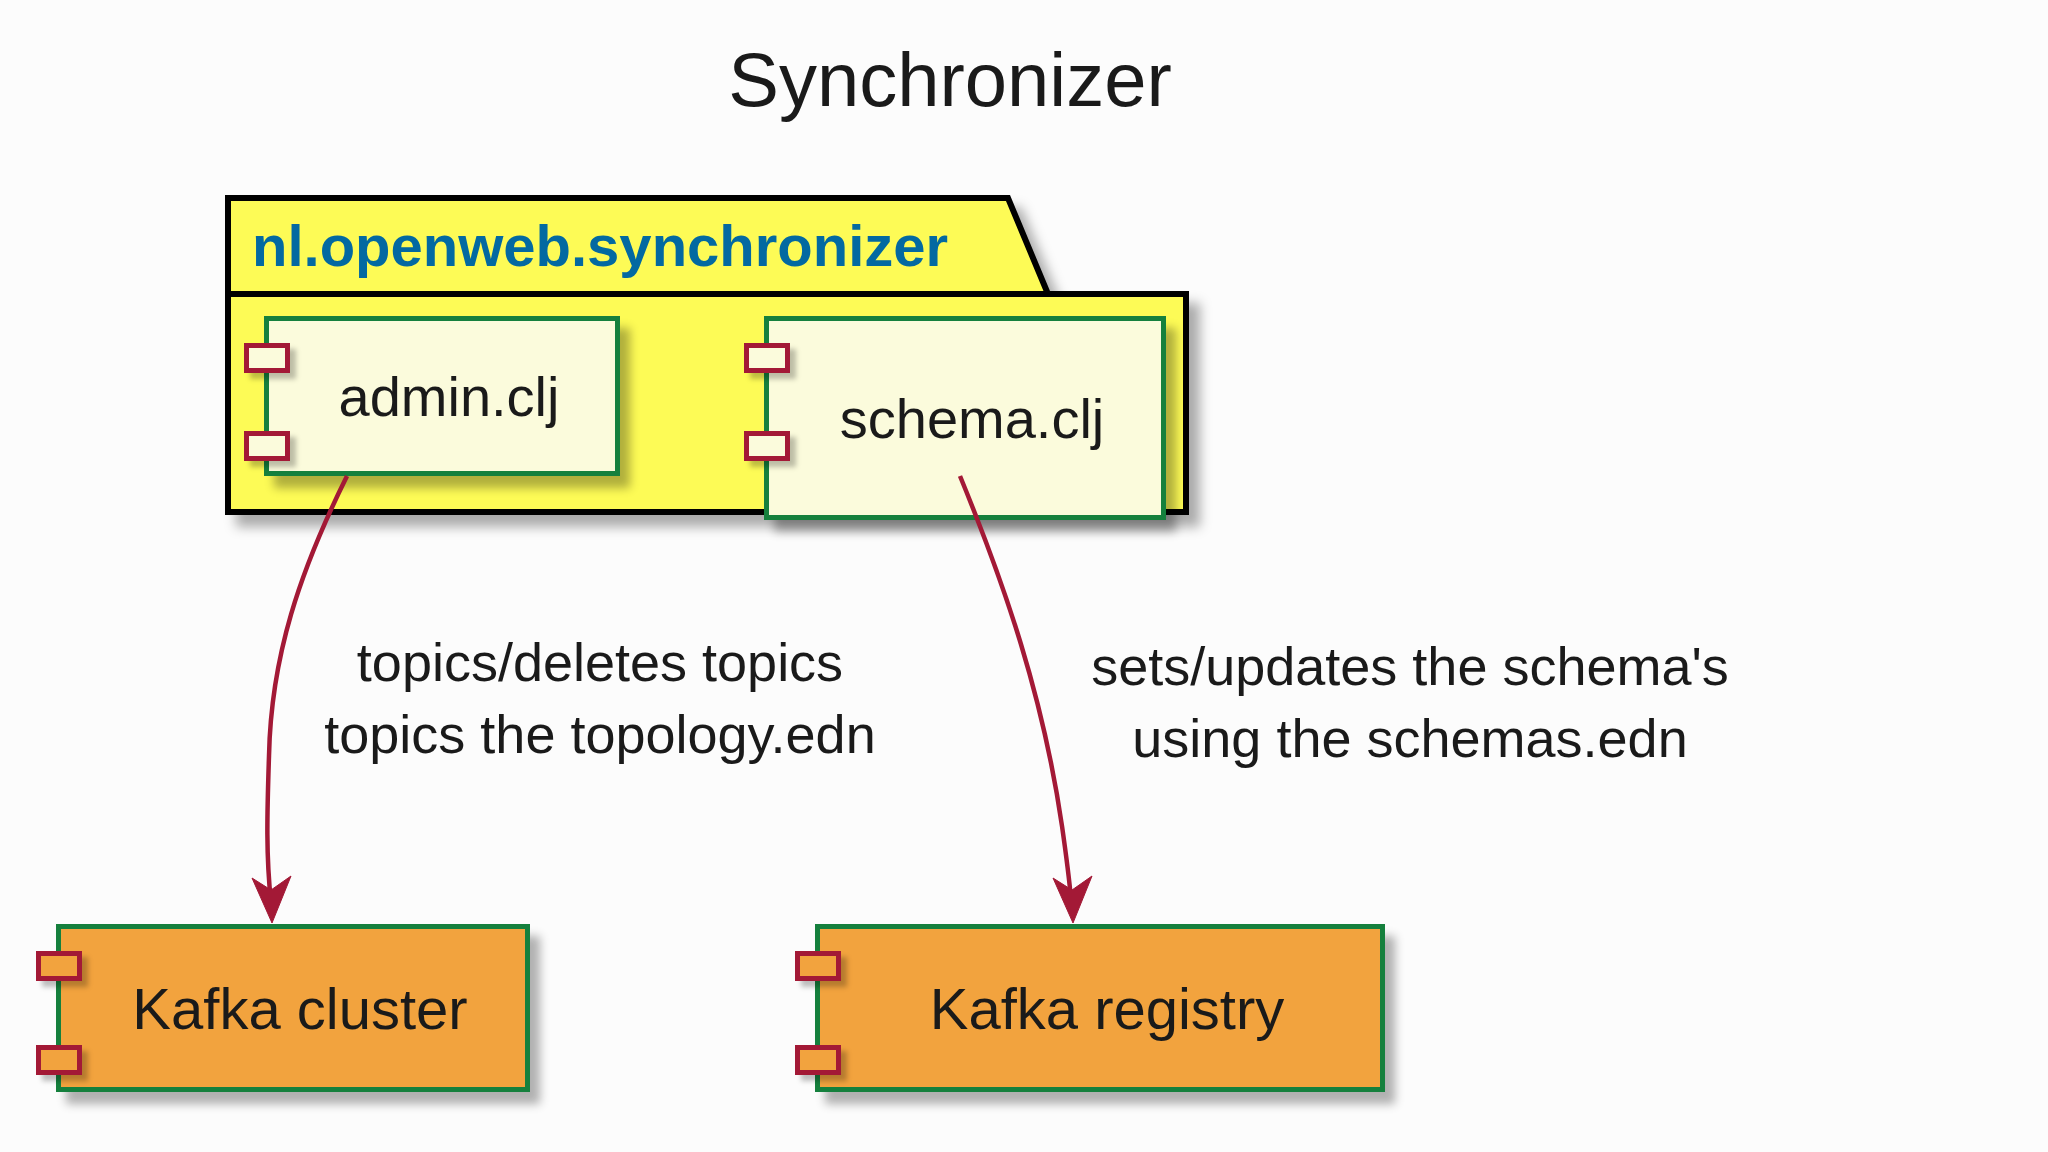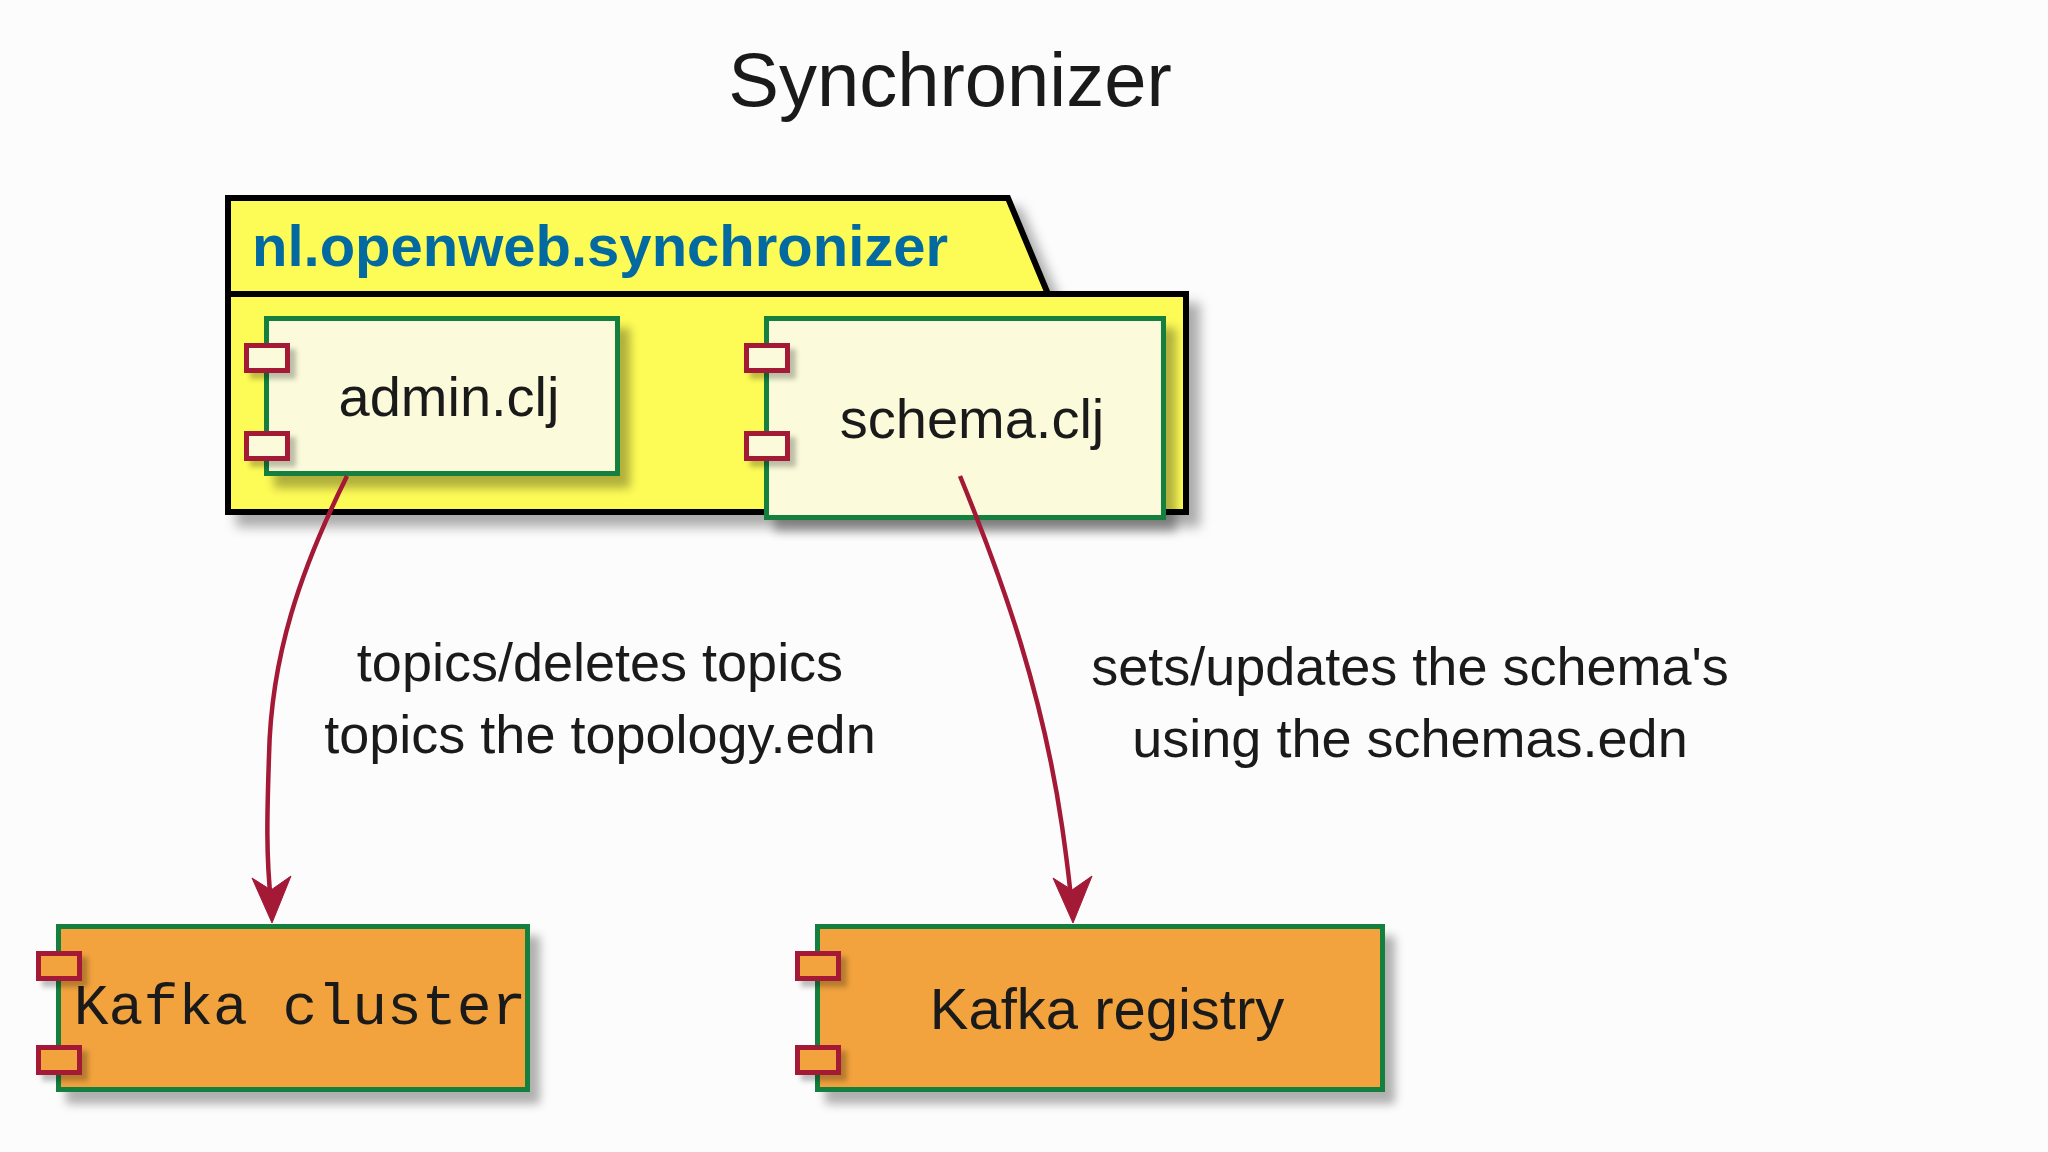--- a/index.html
+++ b/index.html
@@ -77,21 +77,21 @@
     <span class="port p2"></span>
     <span class="comp-label">admin.clj</span>
   </div>
 
   <div class="comp cream" style="left:764px; top:310px; width:402px; height:204px;">
     <span class="port p1"></span>
     <span class="port p2"></span>
     <span class="comp-label">schema.clj</span>
   </div>
 
-  <div class="comp orange" style="left:56px; top:918px; width:474px; height:168px;font-family:Liberation Mono, monospace;">
+  <div class="comp orange" style="left:56px; top:918px; width:474px; height:168px;">
     <span class="port p1"></span>
     <span class="port p2" style="top:116px;"></span>
     <span class="comp-label ext-label">Kafka cluster</span>
   </div>
 
   <div class="comp orange" style="left:815px; top:918px; width:570px; height:168px;">
     <span class="port p1"></span>
     <span class="port p2" style="top:116px;"></span>
     <span class="comp-label ext-label">Kafka registry</span>
   </div>

